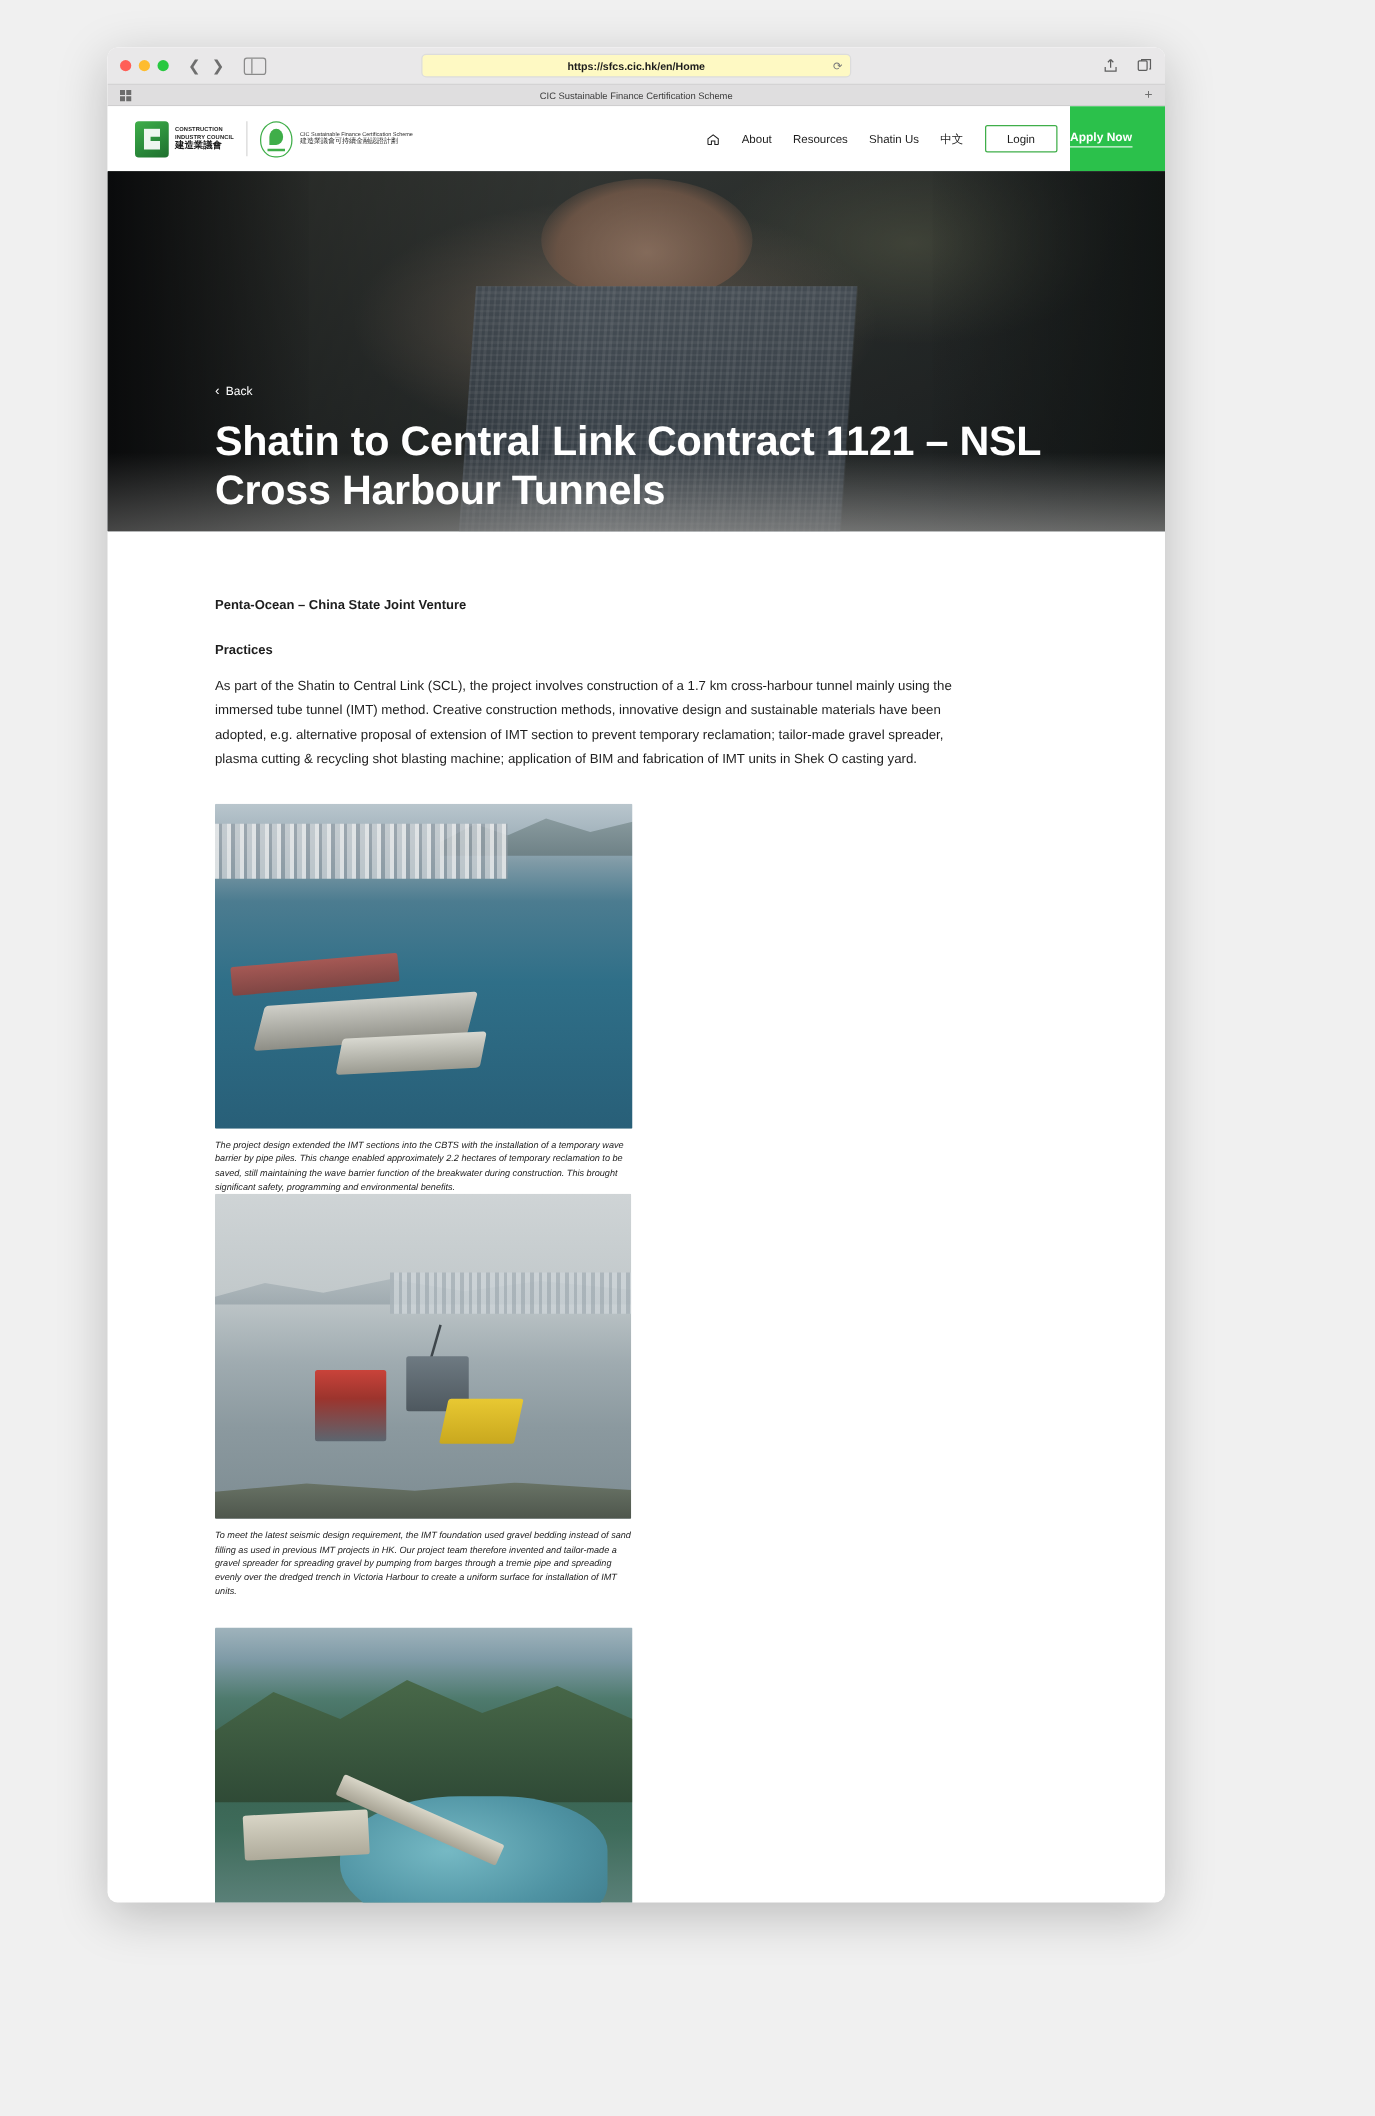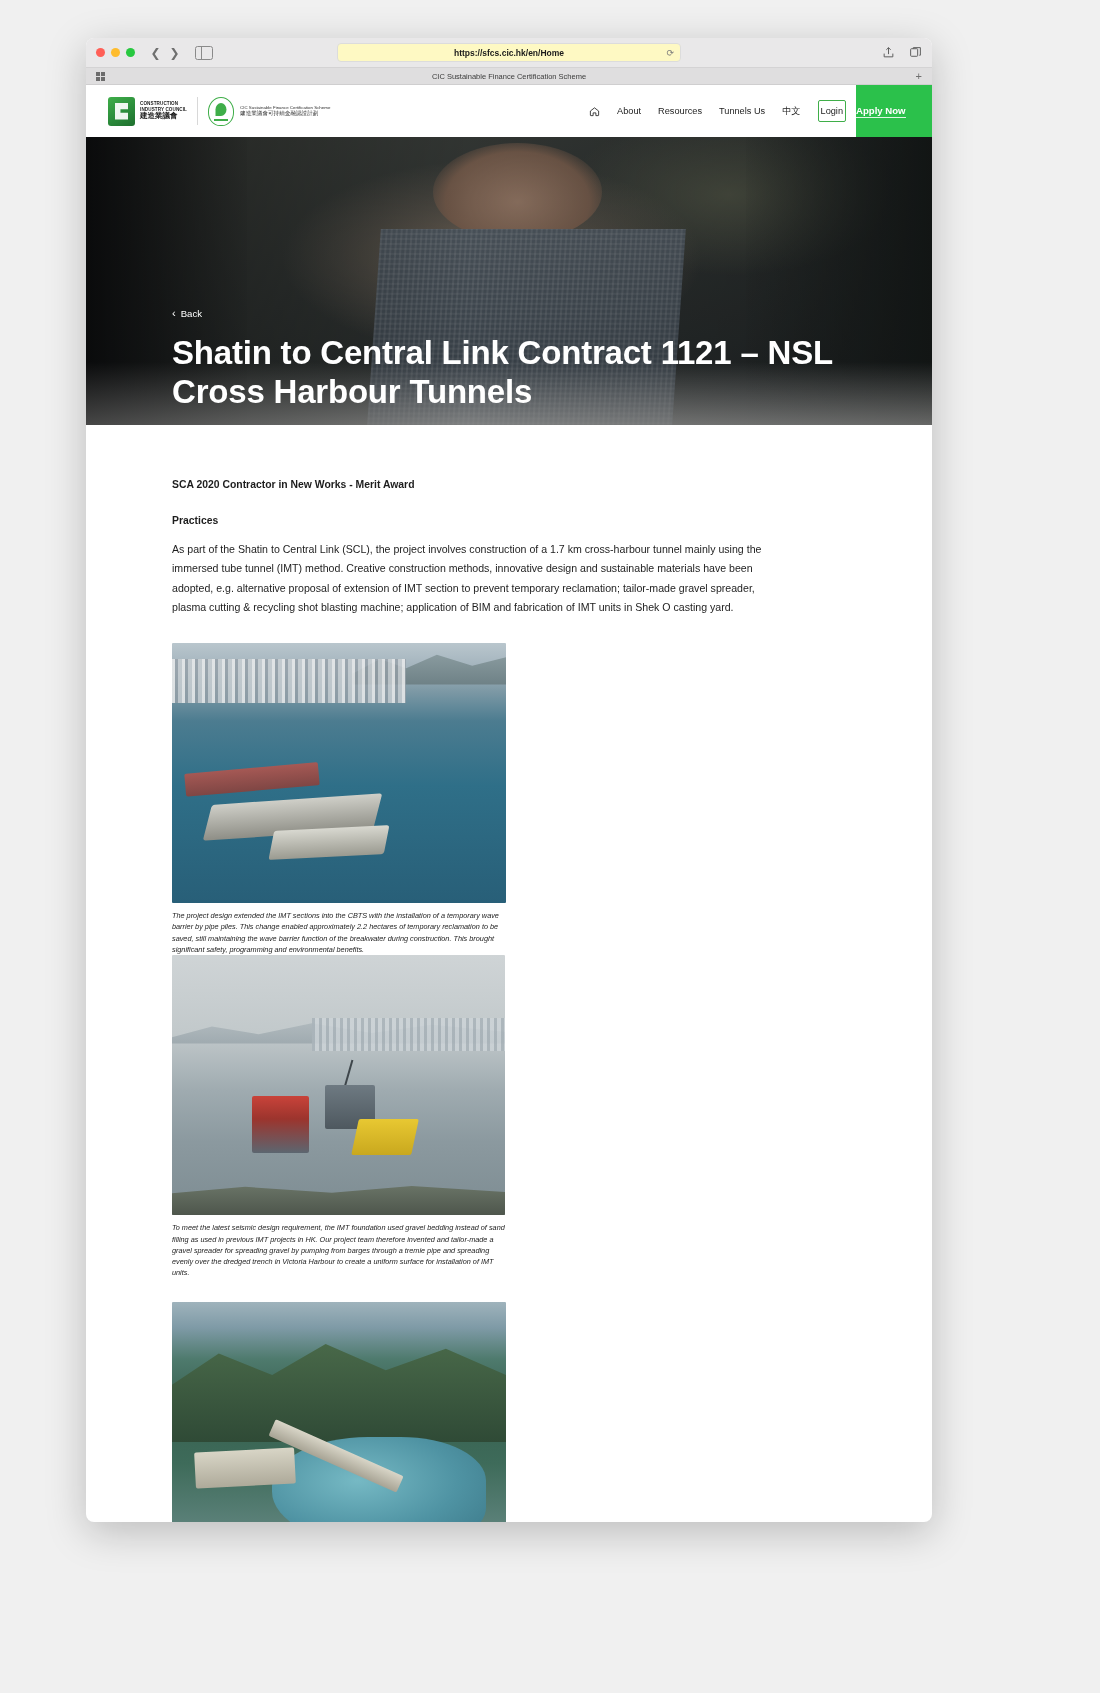--- a/index.html
+++ b/index.html
@@ -148,21 +148,21 @@
     margin-left: auto;
     display: flex; align-items: center; gap: 17px;
     padding-right: 10px;
     font-size: 9.2px; color: #1d1d1d;
   }
   .home-ico { width: 11px; height: 11px; }
   .login-btn {
     border: 1px solid #3fae49;
     color: #1d1d1d;
     font-size: 9.2px;
-    padding: 5px 2px;
+    padding: 5px 17px;
     border-radius: 2px;
     background: #fff;
   }
   .apply-btn {
     width: 76px;
     background: #2bc14b;
     color: #fff;
     display: flex; align-items: center; justify-content: flex-start;
     font-size: 9.6px; font-weight: bold;
   }
@@ -415,21 +415,21 @@
         </div>
       </div>
     </div>
 
     <div class="main-nav">
       <svg class="home-ico" viewBox="0 0 24 24" fill="none" stroke="#1d1d1d" stroke-width="1.8">
         <path d="M3 11l9-7 9 7v9a1 1 0 01-1 1h-5v-6H9v6H4a1 1 0 01-1-1z"></path>
       </svg>
       <span>About</span>
       <span>Resources</span>
-      <span>Tunnels Us</span>
+      <span>Shatin Us</span>
       <span>中文</span>
       <span class="login-btn">Login</span>
     </div>
     <div class="apply-btn">
       <span>Apply Now</span>
     </div>
   </div>
 
   <div class="hero">
     <div class="hero-photo">
@@ -443,21 +443,21 @@
     <div class="hero-inner">
       <div class="back-link">
         <span class="c">‹</span>
         <span>Back</span>
       </div>
       <div class="hero-title">Shatin to Central Link Contract 1121 – NSL Cross Harbour Tunnels</div>
     </div>
   </div>
 
   <div class="content">
-    <div class="award-line">SCA 2020 Contractor in New Works - Merit Award</div>
+    <div class="award-line">Penta-Ocean – China State Joint Venture</div>
 
     <div class="practices">Practices</div>
     <div class="body-copy">As part of the Shatin to Central Link (SCL), the project involves construction of a 1.7 km cross-harbour tunnel mainly using the immersed tube tunnel (IMT) method. Creative construction methods, innovative design and sustainable materials have been adopted, e.g. alternative proposal of extension of IMT section to prevent temporary reclamation; tailor-made gravel spreader, plasma cutting &amp; recycling shot blasting machine; application of BIM and fabrication of IMT units in Shek O casting yard.</div>
 
     <div class="gallery">
 
       <div class="fig">
         <div class="fig-img">
           <div class="photo1">
             <div class="hills"></div>

